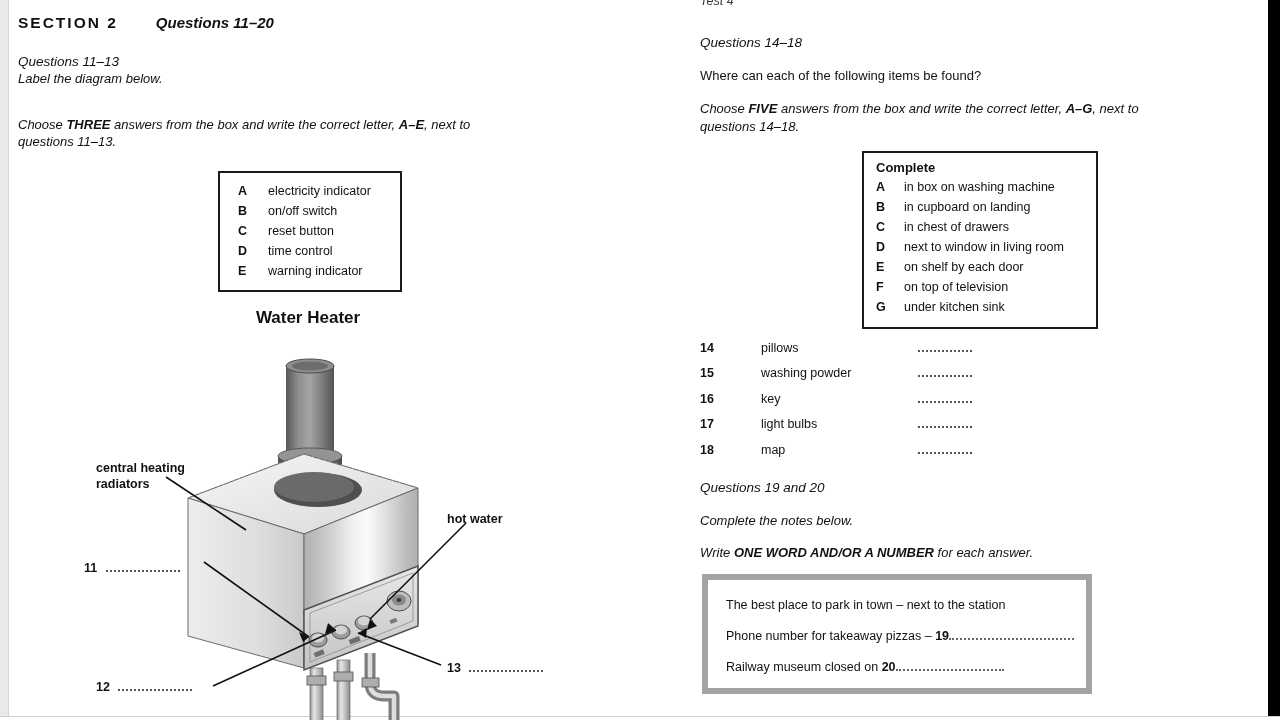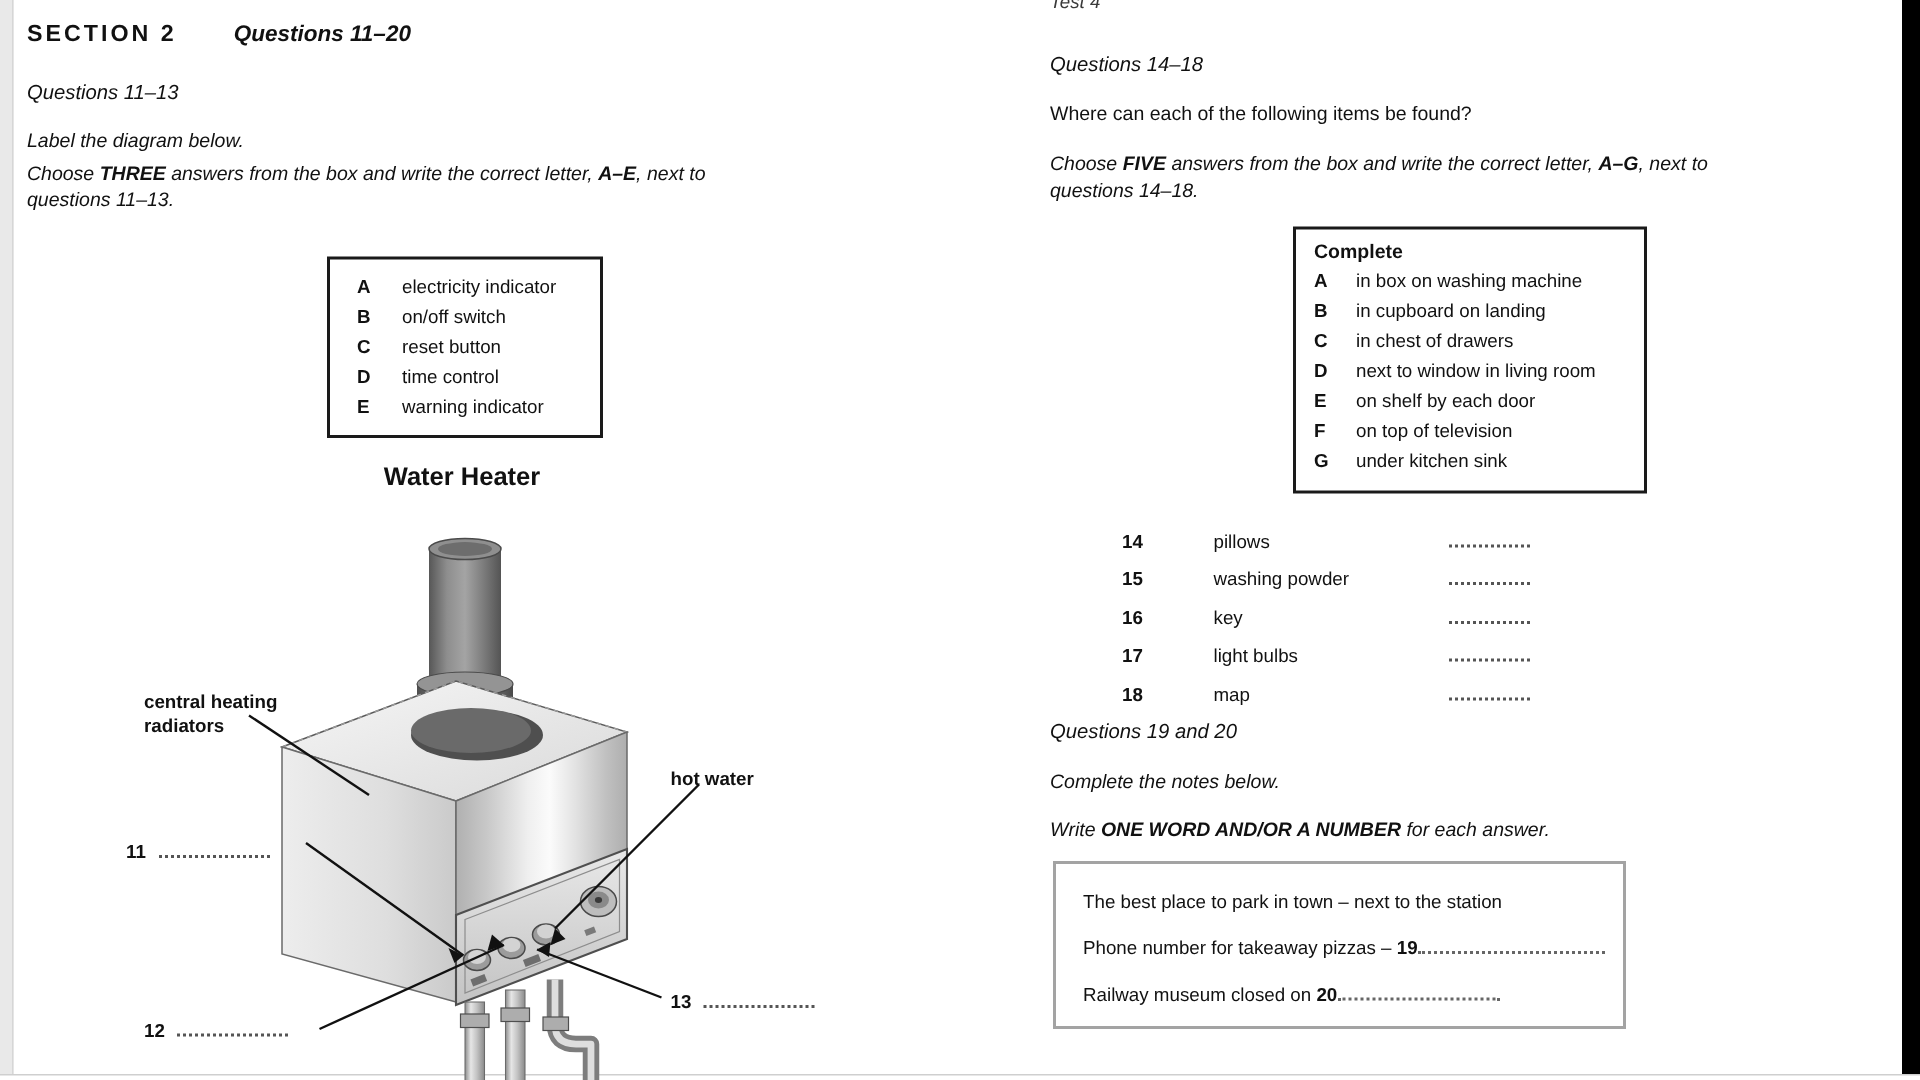--- a/index.html
+++ b/index.html
@@ -66,21 +66,21 @@
     margin-left: 38px;
   }
   .q-head {
     font-style: italic;
     font-size: 13.5px;
     margin-top: 22px;
   }
   .instr {
     font-style: italic;
     font-size: 13px;
-    margin-top: 4px;
+    margin-top: 28px;
     line-height: 1.35;
     max-width: 500px;
   }
   .instr b { font-weight: bold; font-style: italic; }
 
   
   .letterbox {
     position: absolute;
     left: 200px; top: 163px;
     width: 180px;
@@ -199,23 +199,22 @@
     padding-left: 12px;
   }
   .locrow .lt {
     font-weight: bold;
     width: 28px;
     flex: none;
   }
 
   .items {
     position: absolute;
-    left: 0px; top: 354px;
+    left: 0px; top: 341px;
     width: 330px;
-    margin-left: 48px;
   }
   .itemrow {
     display: flex;
     align-items: baseline;
     font-size: 12.5px;
     height: 25.4px;
   }
   .itemrow .num { font-weight: bold; width: 32px; flex: none; }
   .itemrow .txt { width: 157px; flex: none; padding-left: 29px; }
   .itemrow .dots2 {
@@ -243,21 +242,21 @@
     font-style: italic;
     font-size: 13px;
   }
   .r-write b { font-weight: bold; font-style: italic; margin-top: 24px; }
 
   .notesbox {
     position: absolute;
     left: 2px; top: 574px;
     width: 378px;
     height: 108px;
-    border: 2px solid #a3a3a3;
+    border: 6px solid #a3a3a3;
     background: #fff;
   }
   .noteline {
     position: absolute;
     left: 18px;
     font-size: 12.5px;
     white-space: nowrap;
   }
   .noteline b { font-weight: bold; }
   .n1 { top: 18px; }
@@ -283,21 +282,21 @@
 
   <div class="col-left">
 
     <div class="section-head">
       <span class="section-title">SECTION 2</span>
       <span class="section-qrange">Questions 11–20</span>
     </div>
 
     <div class="q-head">Questions 11–13</div>
 
-    <div class="instr" style="margin-top:16px;">Label the diagram below.</div>
+    <div class="instr" style="margin-top:1px;">Label the diagram below.</div>
 
     <div class="instr">
       <span>Choose </span><b>THREE</b><span> answers from the box and write the correct letter, </span><b>A–E</b><span>, next to questions 11–13.</span>
     </div>
 
     <div class="letterbox">
       <div class="lrow">
         <span class="lt">A</span>
         <span>electricity indicator</span>
       </div>

